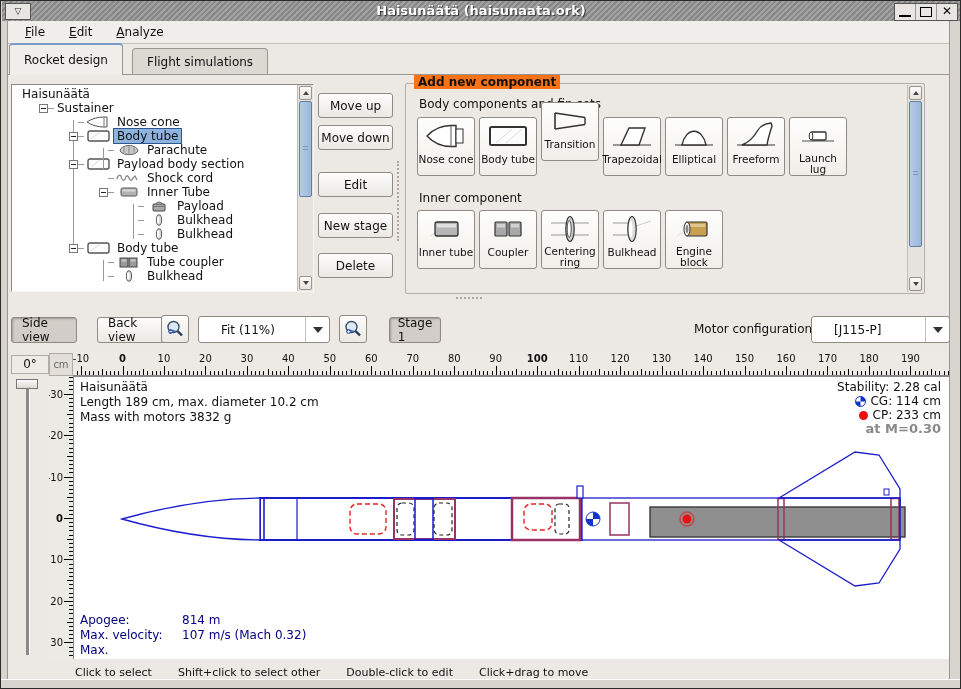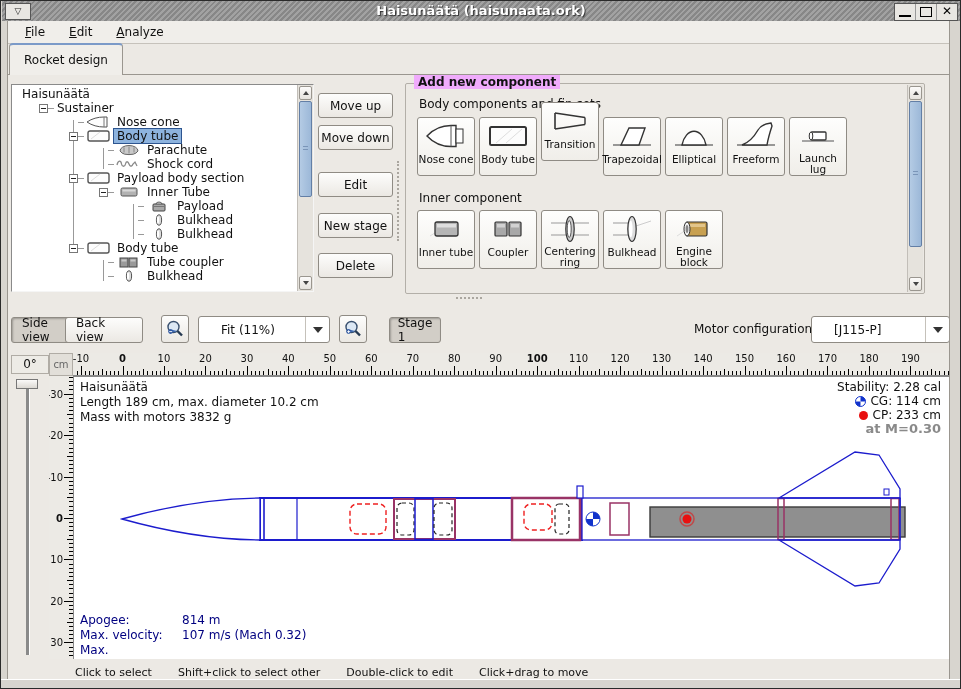--- a/index.html
+++ b/index.html
@@ -56,21 +56,21 @@
   .sb-grip{position:absolute;left:3px;right:3px;top:50%;margin-top:-3px;height:6px;
     background:repeating-linear-gradient(#7a95b8 0 1px,transparent 1px 3px);}
   
   .btn{background:linear-gradient(#fdfdfc,#ebe8e3);border:1px solid #8f8b84;border-radius:3px;
     display:flex;align-items:center;justify-content:center;box-sizing:border-box;}
   .btn.pressed{background:#d2cec7;box-shadow:inset 1px 1px 2px rgba(0,0,0,.25);}
   .action-btn{position:absolute;left:317px;width:75px;height:25px;}
   
   .groupbox{position:absolute;left:404px;top:82px;width:518px;height:209px;border:1px solid #b3afa8;
     border-radius:2px;}
-  .gb-title{position:absolute;left:8px;top:-9px;background:#f0abfc;padding:0 4px;font-weight:bold;}
+  .gb-title{position:absolute;left:8px;top:-9px;background:#f97316;padding:0 4px;font-weight:bold;}
   .gb-label{position:absolute;left:13px;}
   .comp-btn{position:absolute;width:58px;height:59px;flex-direction:column;justify-content:flex-start;
     background:linear-gradient(#fefefd,#f0eee9);}
   .comp-icon{height:36px;display:flex;align-items:center;}
   .comp-label{font-size:10.5px;text-align:center;line-height:11px;}
   .vdots{position:absolute;left:396px;top:160px;width:3px;height:80px;border-left:2px dotted #aaa69f;}
   .hdots{position:absolute;left:455px;top:296px;width:26px;height:3px;border-top:2px dotted #aaa69f;}
   
   .toolbar-btn{position:absolute;top:316px;height:26px;padding:0 10px;}
   .icon-btn{position:absolute;top:314px;width:28px;height:28px;padding:0;}
@@ -134,20 +134,23 @@
 <div class="menubar">
     <div class="menu-item"><u>F</u>ile</div>
     <div class="menu-item"><u>E</u>dit</div>
     <div class="menu-item"><u>A</u>nalyze</div>
   </div>
 
 <div class="tabbar">
     <div class="tab active" style="left: 2px; height: 30px;">
       <span>Rocket design</span>
     </div>
+    <div class="tab" style="left: 125px; height: 26px;">
+      <span>Flight simulations</span>
+    </div>
   </div>
 <div class="main-bg"></div>
 
 <div class="tree-panel">
   <div class="tree-rows">
     <div class="tline" style="left:60px;top:33px;height:133px;"></div>
     <div class="tline" style="left:90px;top:61px;height:21px;"></div>
     <div class="tline" style="left:90px;top:103px;height:7px;"></div>
     <div class="tline" style="left:120px;top:117px;height:35px;"></div>
     <div class="tline" style="left:90px;top:173px;height:21px;"></div>
@@ -187,40 +190,40 @@
         <span class="ticon">
           <svg width="26" height="12" viewBox="0 0 26 12">
             <path d="M4 7 A9 5.5 0 0 1 22 7 L20 9 A7.5 2.5 0 0 1 6 9 Z" fill="#c9c9c9" stroke="#666"></path>
             <line x1="8" y1="3.5" x2="8" y2="8.5" stroke="#888"></line>
             <line x1="13" y1="2.5" x2="13" y2="9.5" stroke="#888"></line>
             <line x1="18" y1="3.5" x2="18" y2="8.5" stroke="#888"></line>
           </svg>
         </span>
         <span class="tlabel">Parachute</span>
       </div>
+      <div class="trow" style="padding-left: 56px;">
+        <span class="expander"></span>
+        <span class="tdash"></span>
+        <span class="ticon">
+          <svg width="26" height="12" viewBox="0 0 26 12">
+            <rect x="2" y="1" width="21" height="10" rx="2" fill="#fdfdfd" stroke="#555" stroke-width="1.4"></rect>
+            <line x1="5" y1="9" x2="14" y2="2" stroke="#ddd"></line>
+          </svg>
+        </span>
+        <span class="tlabel">Payload body section</span>
+      </div>
       <div class="trow" style="padding-left: 86px;">
         <span class="exp-slot"></span>
         <span class="tdash"></span>
         <span class="ticon">
           <svg width="26" height="12" viewBox="0 0 26 12">
             <path d="M1 7 C2 2 5 2 5.5 6 C6 9 9 9 9.5 6 C10 3 12 3 13 6 C14 9 16 9 17 6 L19 4 L21 8" fill="none" stroke="#8a8a8a" stroke-width="1.3"></path>
           </svg>
         </span>
         <span class="tlabel">Shock cord</span>
-      </div>
-      <div class="trow" style="padding-left: 56px;">
-        <span class="expander"></span>
-        <span class="tdash"></span>
-        <span class="ticon">
-          <svg width="26" height="12" viewBox="0 0 26 12">
-            <rect x="2" y="1" width="21" height="10" rx="2" fill="#fdfdfd" stroke="#555" stroke-width="1.4"></rect>
-            <line x1="5" y1="9" x2="14" y2="2" stroke="#ddd"></line>
-          </svg>
-        </span>
-        <span class="tlabel">Payload body section</span>
       </div>
       <div class="trow" style="padding-left: 86px;">
         <span class="expander"></span>
         <span class="tdash"></span>
         <span class="ticon">
           <svg width="26" height="12" viewBox="0 0 26 12">
             <rect x="5" y="2" width="16" height="8" rx="1.5" fill="#b2b2b2" stroke="#555"></rect>
             <rect x="6.5" y="3.5" width="13" height="2" fill="#d8d8d8"></rect>
           </svg>
         </span>
@@ -464,21 +467,21 @@
     <div class="sb-thumb" style="top:16px;height:146px;">
         <div class="sb-grip"></div>
       </div>
     <div class="sb-btn sb-dn" style="bottom:1px;"></div>
   </div>
 </div>
 
 <div class="btn toolbar-btn pressed" style="left:10px;width:66px;">
     <span>Side view</span>
   </div>
-<div class="btn toolbar-btn" style="left:64px;width:78px;">
+<div class="btn toolbar-btn" style="left:96px;width:78px;">
     <span>Back view</span>
   </div>
 <div class="btn icon-btn" style="left:160px;">
   <svg width="22" height="22" viewBox="0 0 22 22">
     <circle cx="9.5" cy="9" r="5.5" fill="#dce8f4" stroke="#39506e" stroke-width="1.4"></circle>
     <path d="M5 11 A5.5 5.5 0 0 0 13 13 Z" fill="#3a67b0"></path>
     <line x1="13.5" y1="13" x2="18" y2="17.5" stroke="#263a52" stroke-width="2.4"></line>
     <circle cx="6.6" cy="13.6" r="2.4" fill="#2d56a0"></circle>
       <rect x="5.2" y="13.2" width="3" height="0.9" fill="#fff"></rect>
   </svg>

